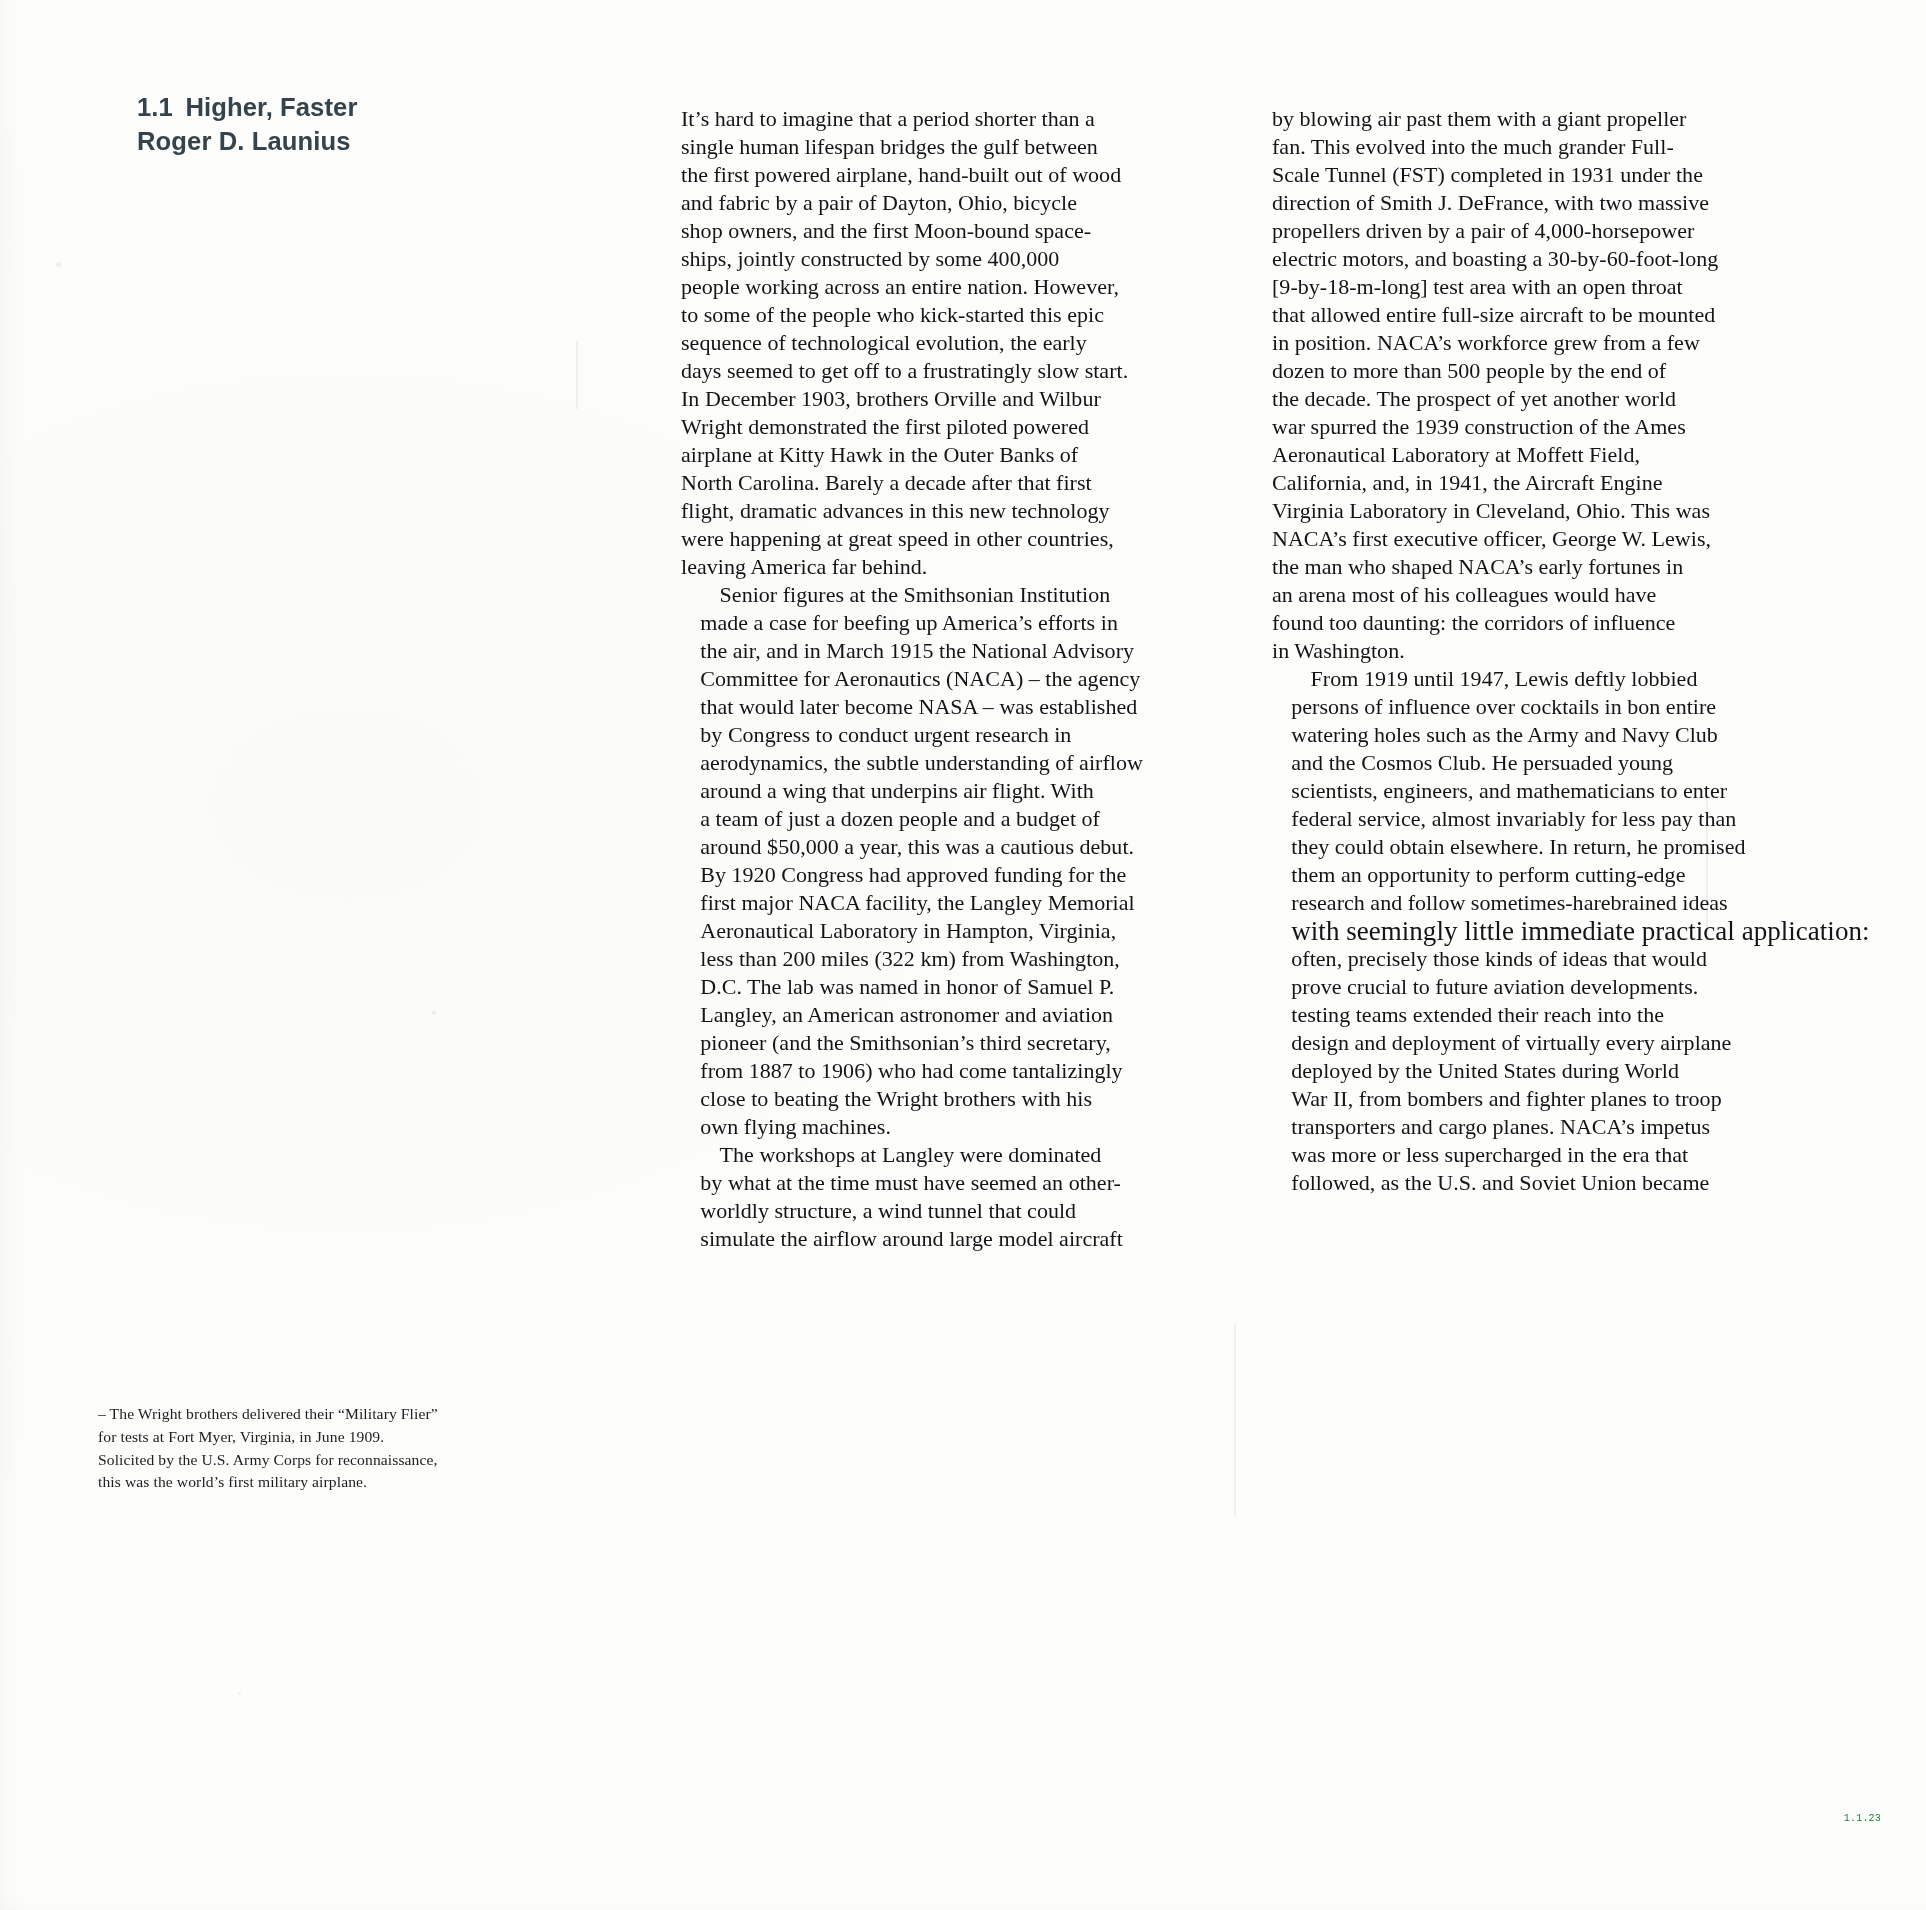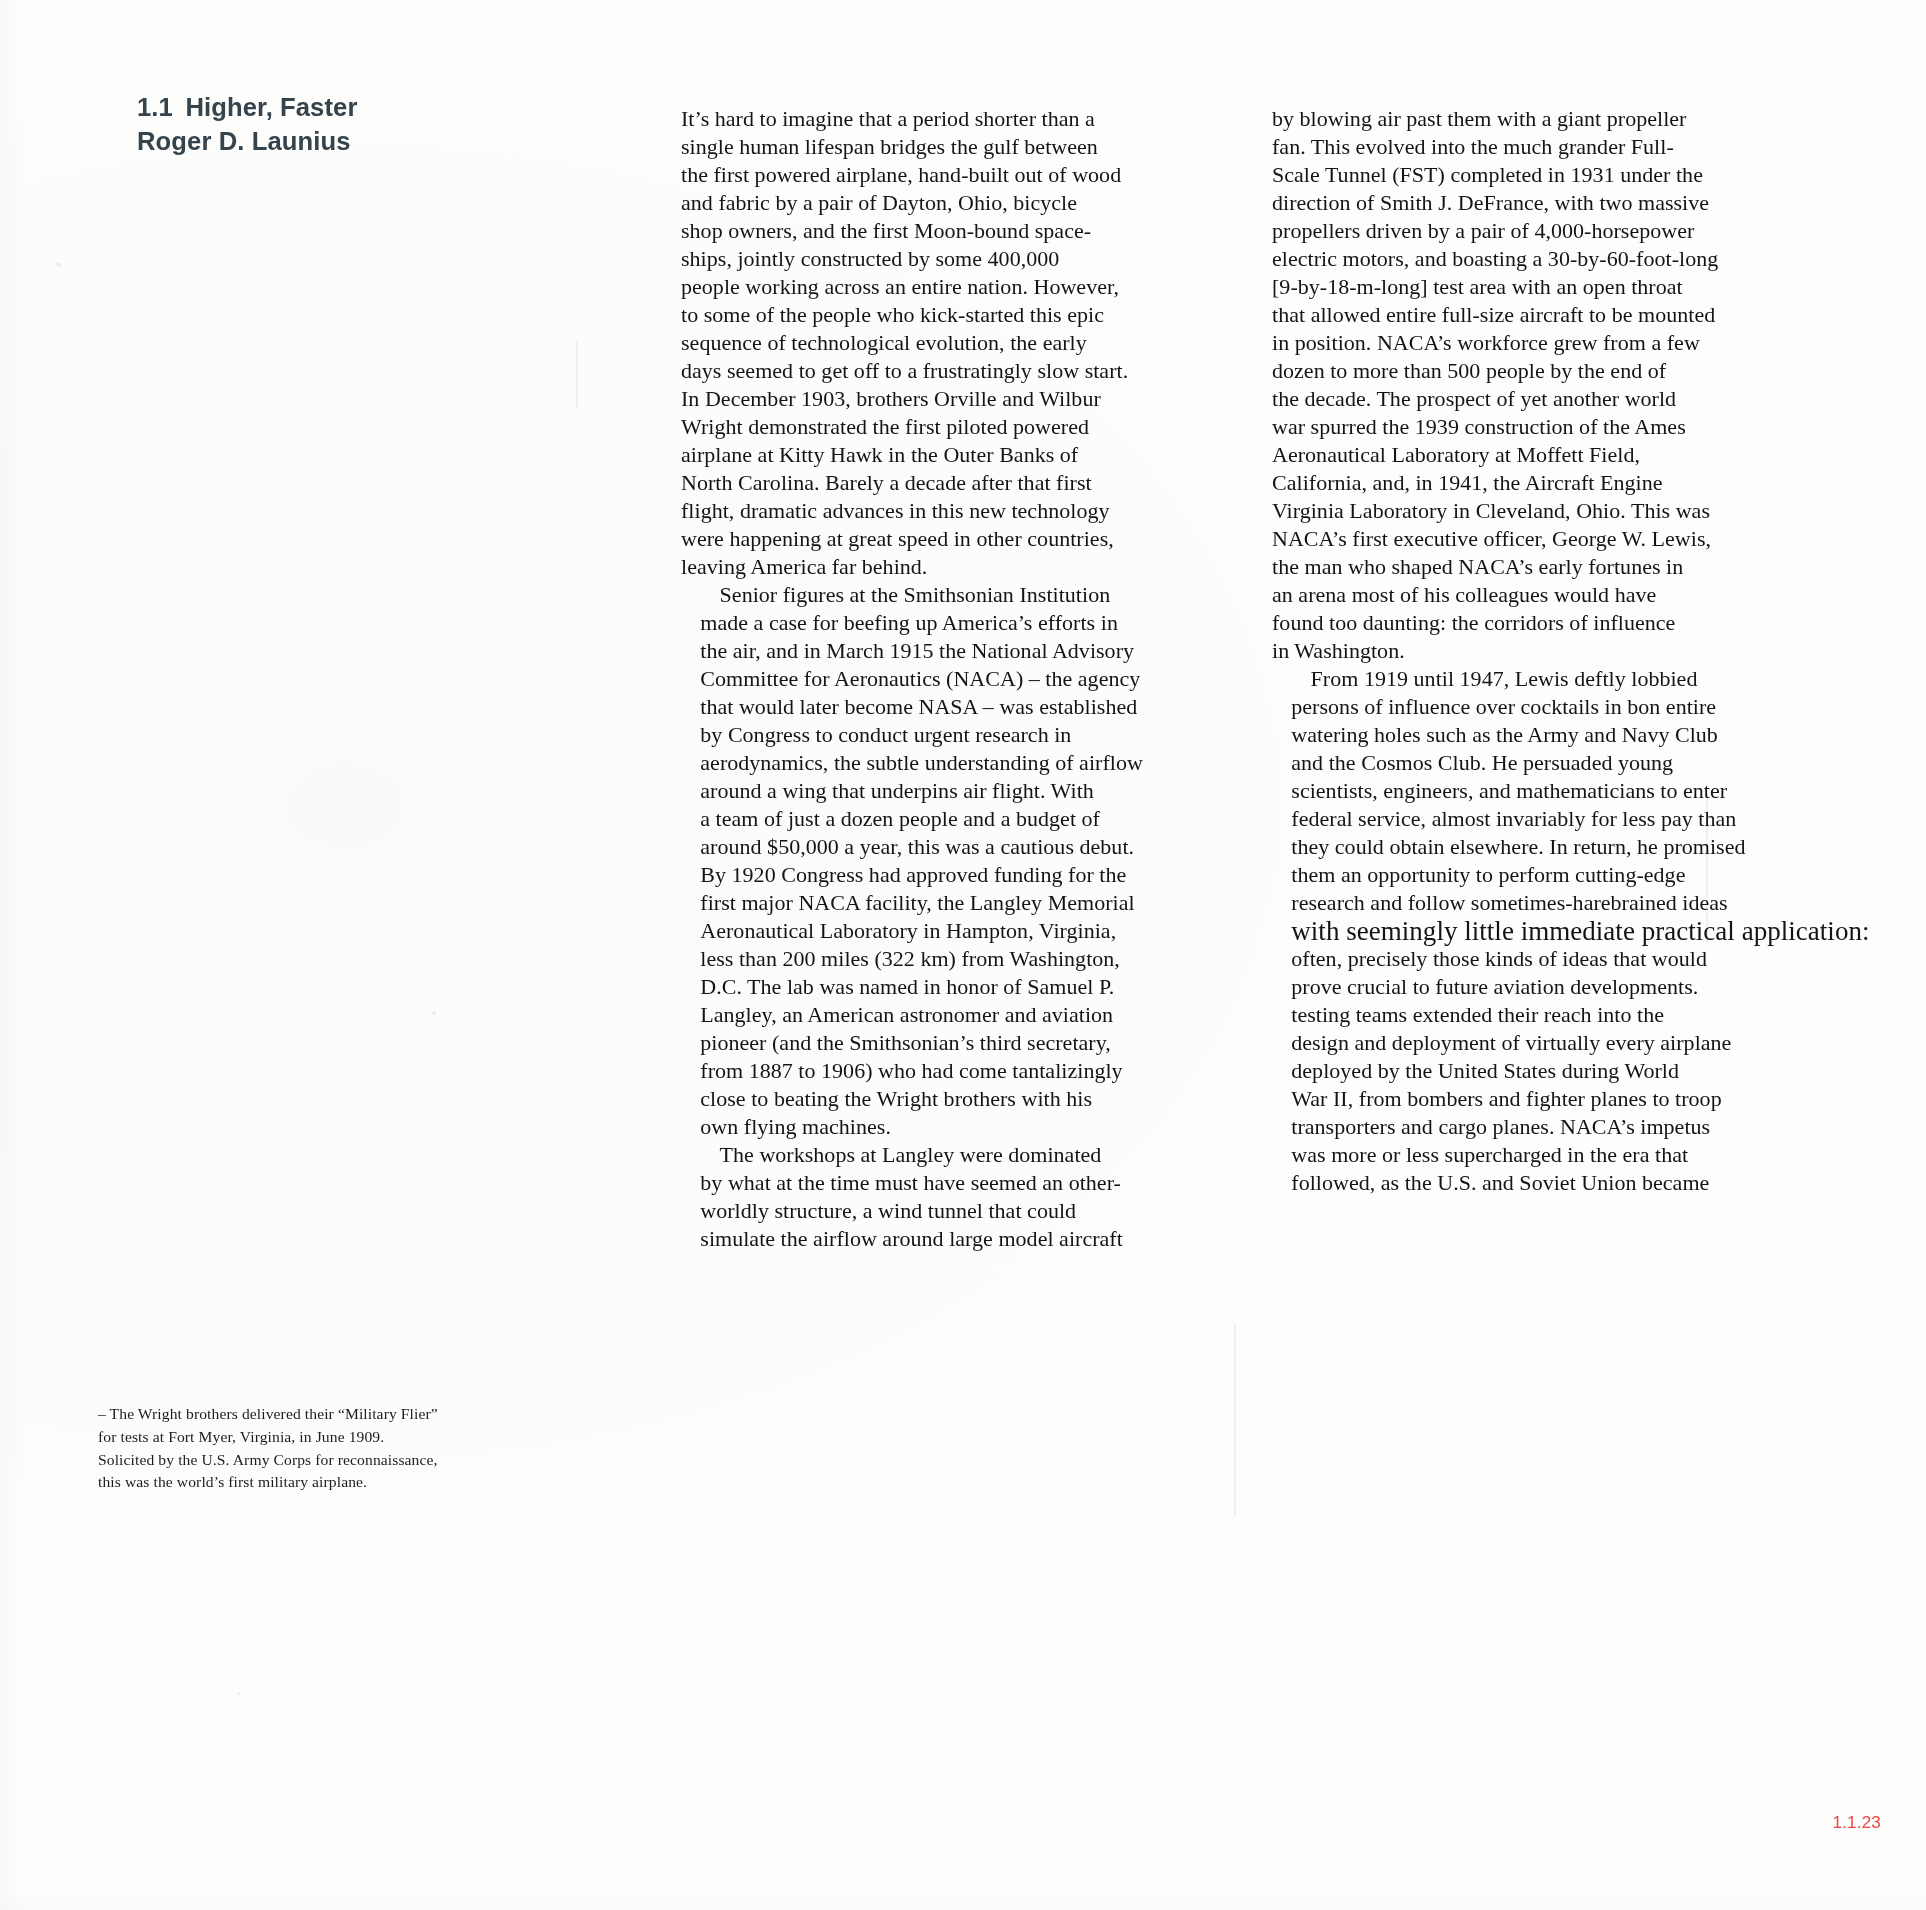--- a/index.html
+++ b/index.html
@@ -85,23 +85,23 @@
   .col p + p {
     text-indent: 19.3px;
   }
   .col .ln { display: block; white-space: nowrap; }
 
   
   .folio {
     position: absolute;
     right: 45px;
     top: 1813px;
-    font-family: Liberation Sans, sans-serif;
-    font-size: 17px;
-    color: #ef4444;
+    font-family: Liberation Mono, monospace;
+    font-size: 10px;
+    color: #15803d;
     letter-spacing: 0.2px;
   }
 
   
   .speck {
     position: absolute;
     background: rgba(0,0,0,0.06);
     border-radius: 50%;
     pointer-events: none;
   }

